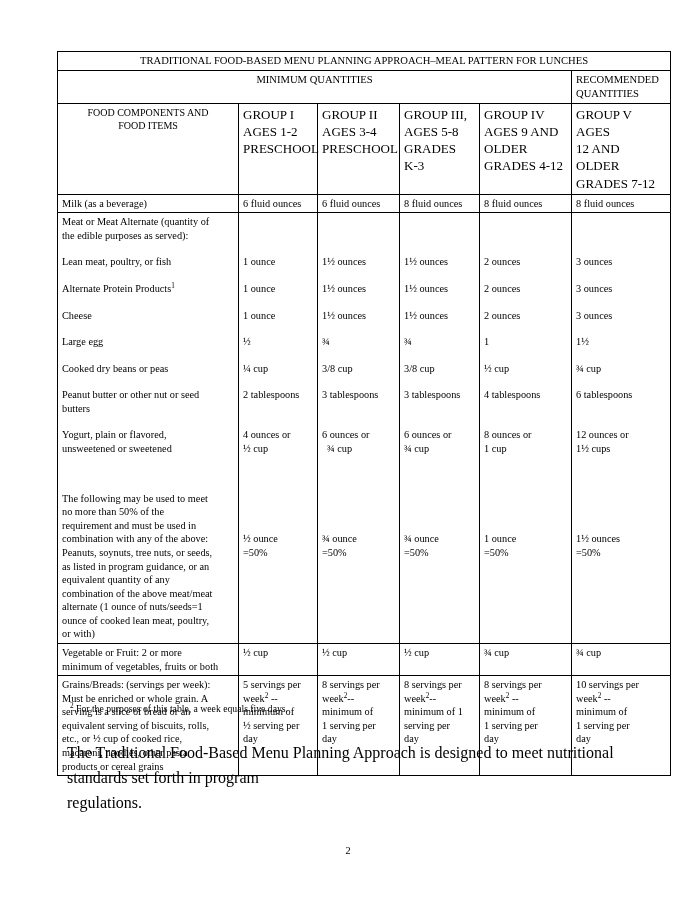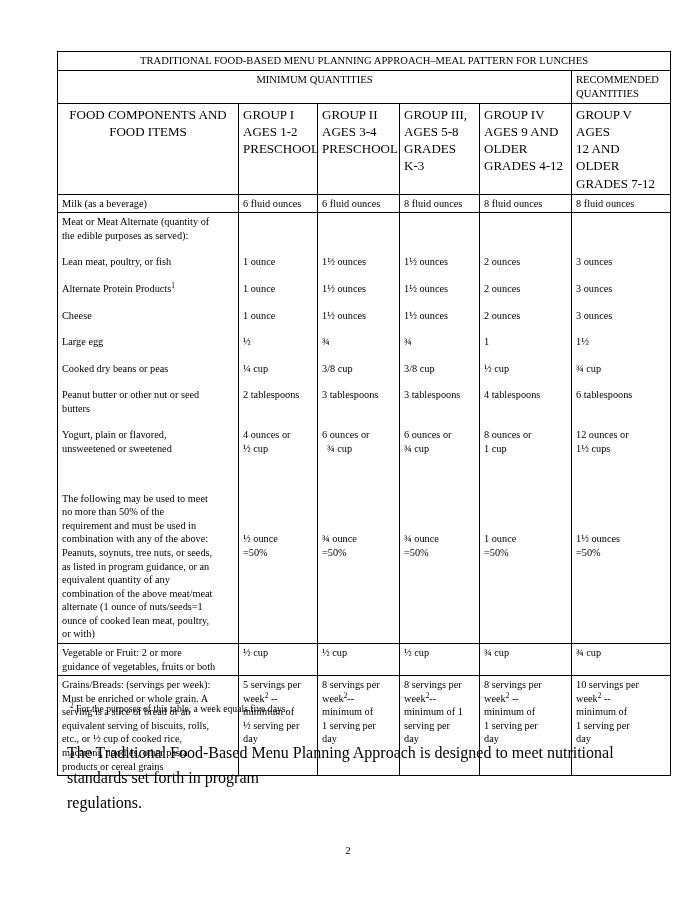--- a/index.html
+++ b/index.html
@@ -49,21 +49,21 @@
     padding: 3px 4px 3px 4px;
     font-size: 10.6px;
   }
   .recqty-cell {
     text-align: left;
     font-size: 10.6px;
     padding: 3px 4px 3px 4px;
   }
   .colhead-items {
     text-align: center;
-    font-size: 13px;
+    font-size: 10px;
     padding-top: 5px;
   }
   .colhead {
     font-size: 13px;
     padding-top: 5px;
   }
   .colhead .ln { display: block; }
   .cellline { display: block; }
   .indent { padding-left: 5px; }
   .meat-label p {
@@ -354,21 +354,21 @@
           <p>&nbsp;</p>
           <p>&nbsp;</p>
           <p>1½ ounces</p>
           <p>=50%</p>
         </td>
       </tr>
 
       <tr>
         <td>
           <span class="cellline">Vegetable or Fruit: 2 or more</span>
-          <span class="cellline">guidance of vegetables, fruits or both</span>
+          <span class="cellline">minimum of vegetables, fruits or both</span>
         </td>
         <td>½ cup</td>
         <td>½ cup</td>
         <td>½ cup</td>
         <td>¾ cup</td>
         <td>¾ cup</td>
       </tr>
 
       <tr>
         <td>

